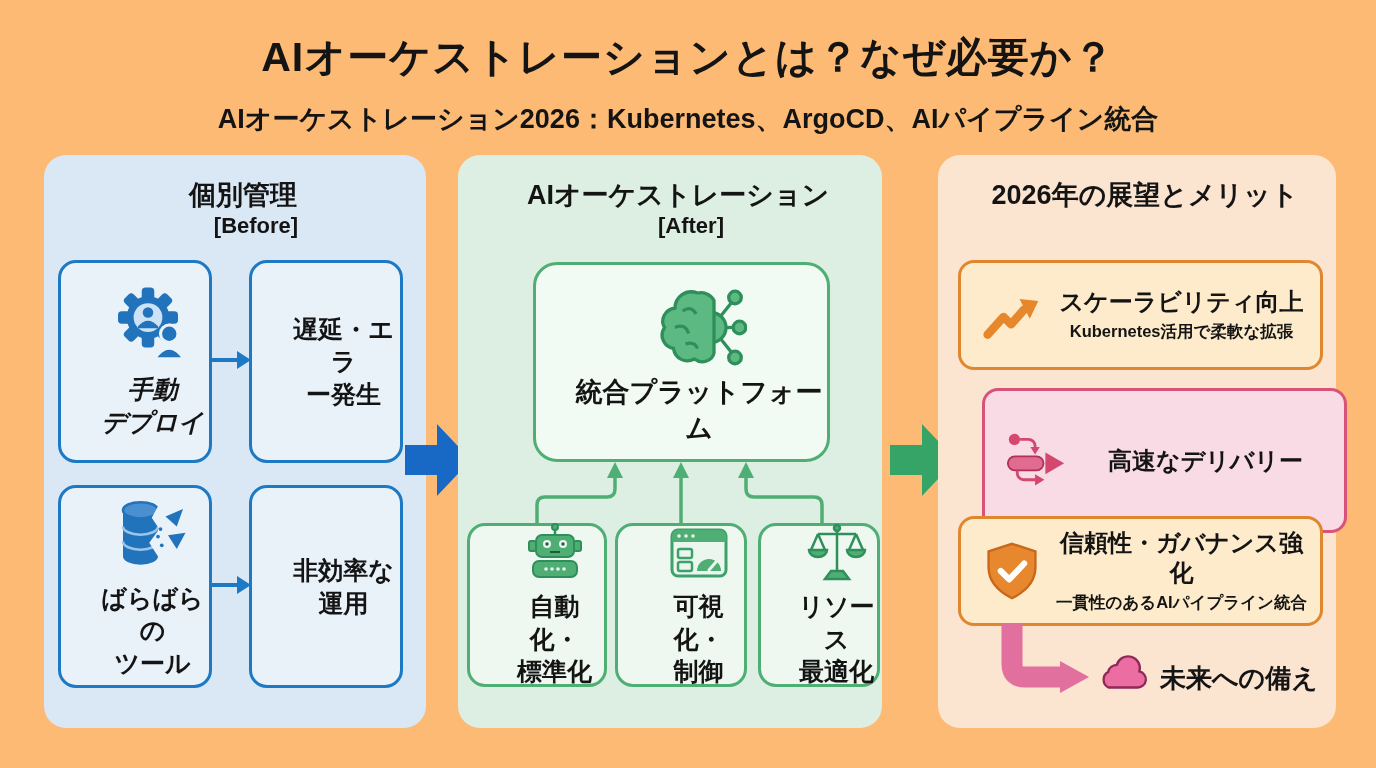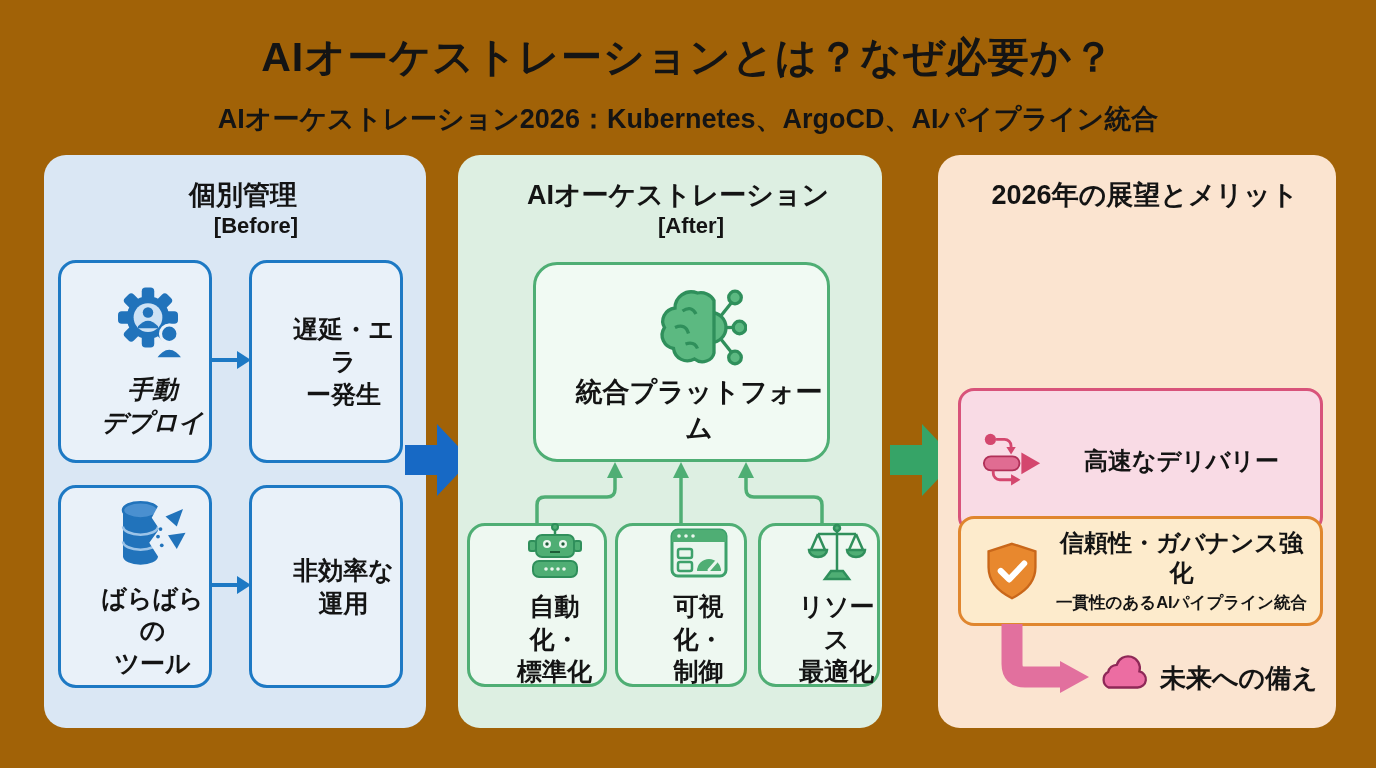--- a/index.html
+++ b/index.html
@@ -1,17 +1,17 @@
 <!DOCTYPE html>
 <html><head>
 <meta charset="utf-8">
 <style>
   html,body{margin:0;padding:0;background:#fff;}
   body{width:1376px;height:768px;font-family:"Liberation Sans",sans-serif;color:#141414;}
-  .canvas{position:relative;width:1376px;height:768px;overflow:hidden;background:#a16207;}
+  .canvas{position:relative;width:1376px;height:768px;overflow:hidden;background:#fdba74;}
   .abs{position:absolute;}
   .page-title{left:0;top:30px;width:1376px;text-align:center;font-size:41px;font-weight:800;letter-spacing:1px;}
   .page-subtitle{left:0;top:101px;width:1376px;text-align:center;font-size:27px;font-weight:700;}
   .col{position:absolute;top:155px;height:573px;border-radius:22px;}
   .col-before{left:44px;width:382px;background:#dae7f4;}
   .col-after{left:458px;width:424px;background:#ddefe2;}
   .col-outlook{left:938px;width:398px;background:#fbe4d0;}
   .col-header{position:absolute;left:0;width:100%;text-align:center;font-weight:800;font-size:27px;top:22px;padding-left:8px;}
   .col-tag{position:absolute;left:0;width:100%;text-align:center;font-weight:700;font-size:22px;top:58px;padding-left:21px;}
   .box{position:absolute;display:flex;flex-direction:column;align-items:center;justify-content:center;gap:8px;box-sizing:border-box;padding-left:35px;}
@@ -215,22 +215,34 @@
 
   <span class="abs" style="left:890px;top:424px;">
     <svg width="66" height="72" viewBox="0 0 66 72">
         <polygon points="0,21 32,21 32,0 66,36 32,72 32,51 0,51" fill="#36a467"></polygon>
       </svg>
   </span>
 
   <div class="col col-outlook">
     <div class="col-header">2026年の展望とメリット</div>
 
-
-    <div class="o-box o-pink" style="top:233px;height:145px;">
+    <div class="o-box o-orange" style="top:105px;height:110px;">
+      <div class="o-icon">
+        <svg width="62" height="60" viewBox="0 0 64 64">
+          <path d="M6 53 L23 34 L31 42 L45 26" stroke="#e6872b" stroke-width="9" fill="none" stroke-linecap="round" stroke-linejoin="round"></path>
+          <polygon points="40,15 60,17 51,36" fill="#e6872b"></polygon>
+        </svg>
+      </div>
+      <div class="o-text">
+        <div class="o-title">スケーラビリティ向上</div>
+        <div class="o-sub">Kubernetes活用で柔軟な拡張</div>
+      </div>
+    </div>
+
+    <div class="o-box o-pink" style="top:233px;height:145px;margin-left:24px;">
       <div class="o-icon">
         <svg width="60" height="62" viewBox="0 0 64 64">
           <circle cx="9" cy="9" r="6" fill="#d4476e"></circle>
           <path d="M15 9 h9 a7 7 0 0 1 7 7 v2" stroke="#d4476e" stroke-width="3" fill="none"></path>
           <polygon points="26,17 36,17 31,25" fill="#d4476e"></polygon>
           <rect x="2" y="27" width="38" height="15" rx="7.5" fill="#e06c92" stroke="#b13058" stroke-width="2"></rect>
           <polygon points="42,23 62,34.5 42,46" fill="#d4476e"></polygon>
           <path d="M12 42 v3 a7 7 0 0 0 7 7 h13" stroke="#d4476e" stroke-width="3" fill="none"></path>
           <polygon points="31,46 31,58 41,52" fill="#d4476e"></polygon>
         </svg>

